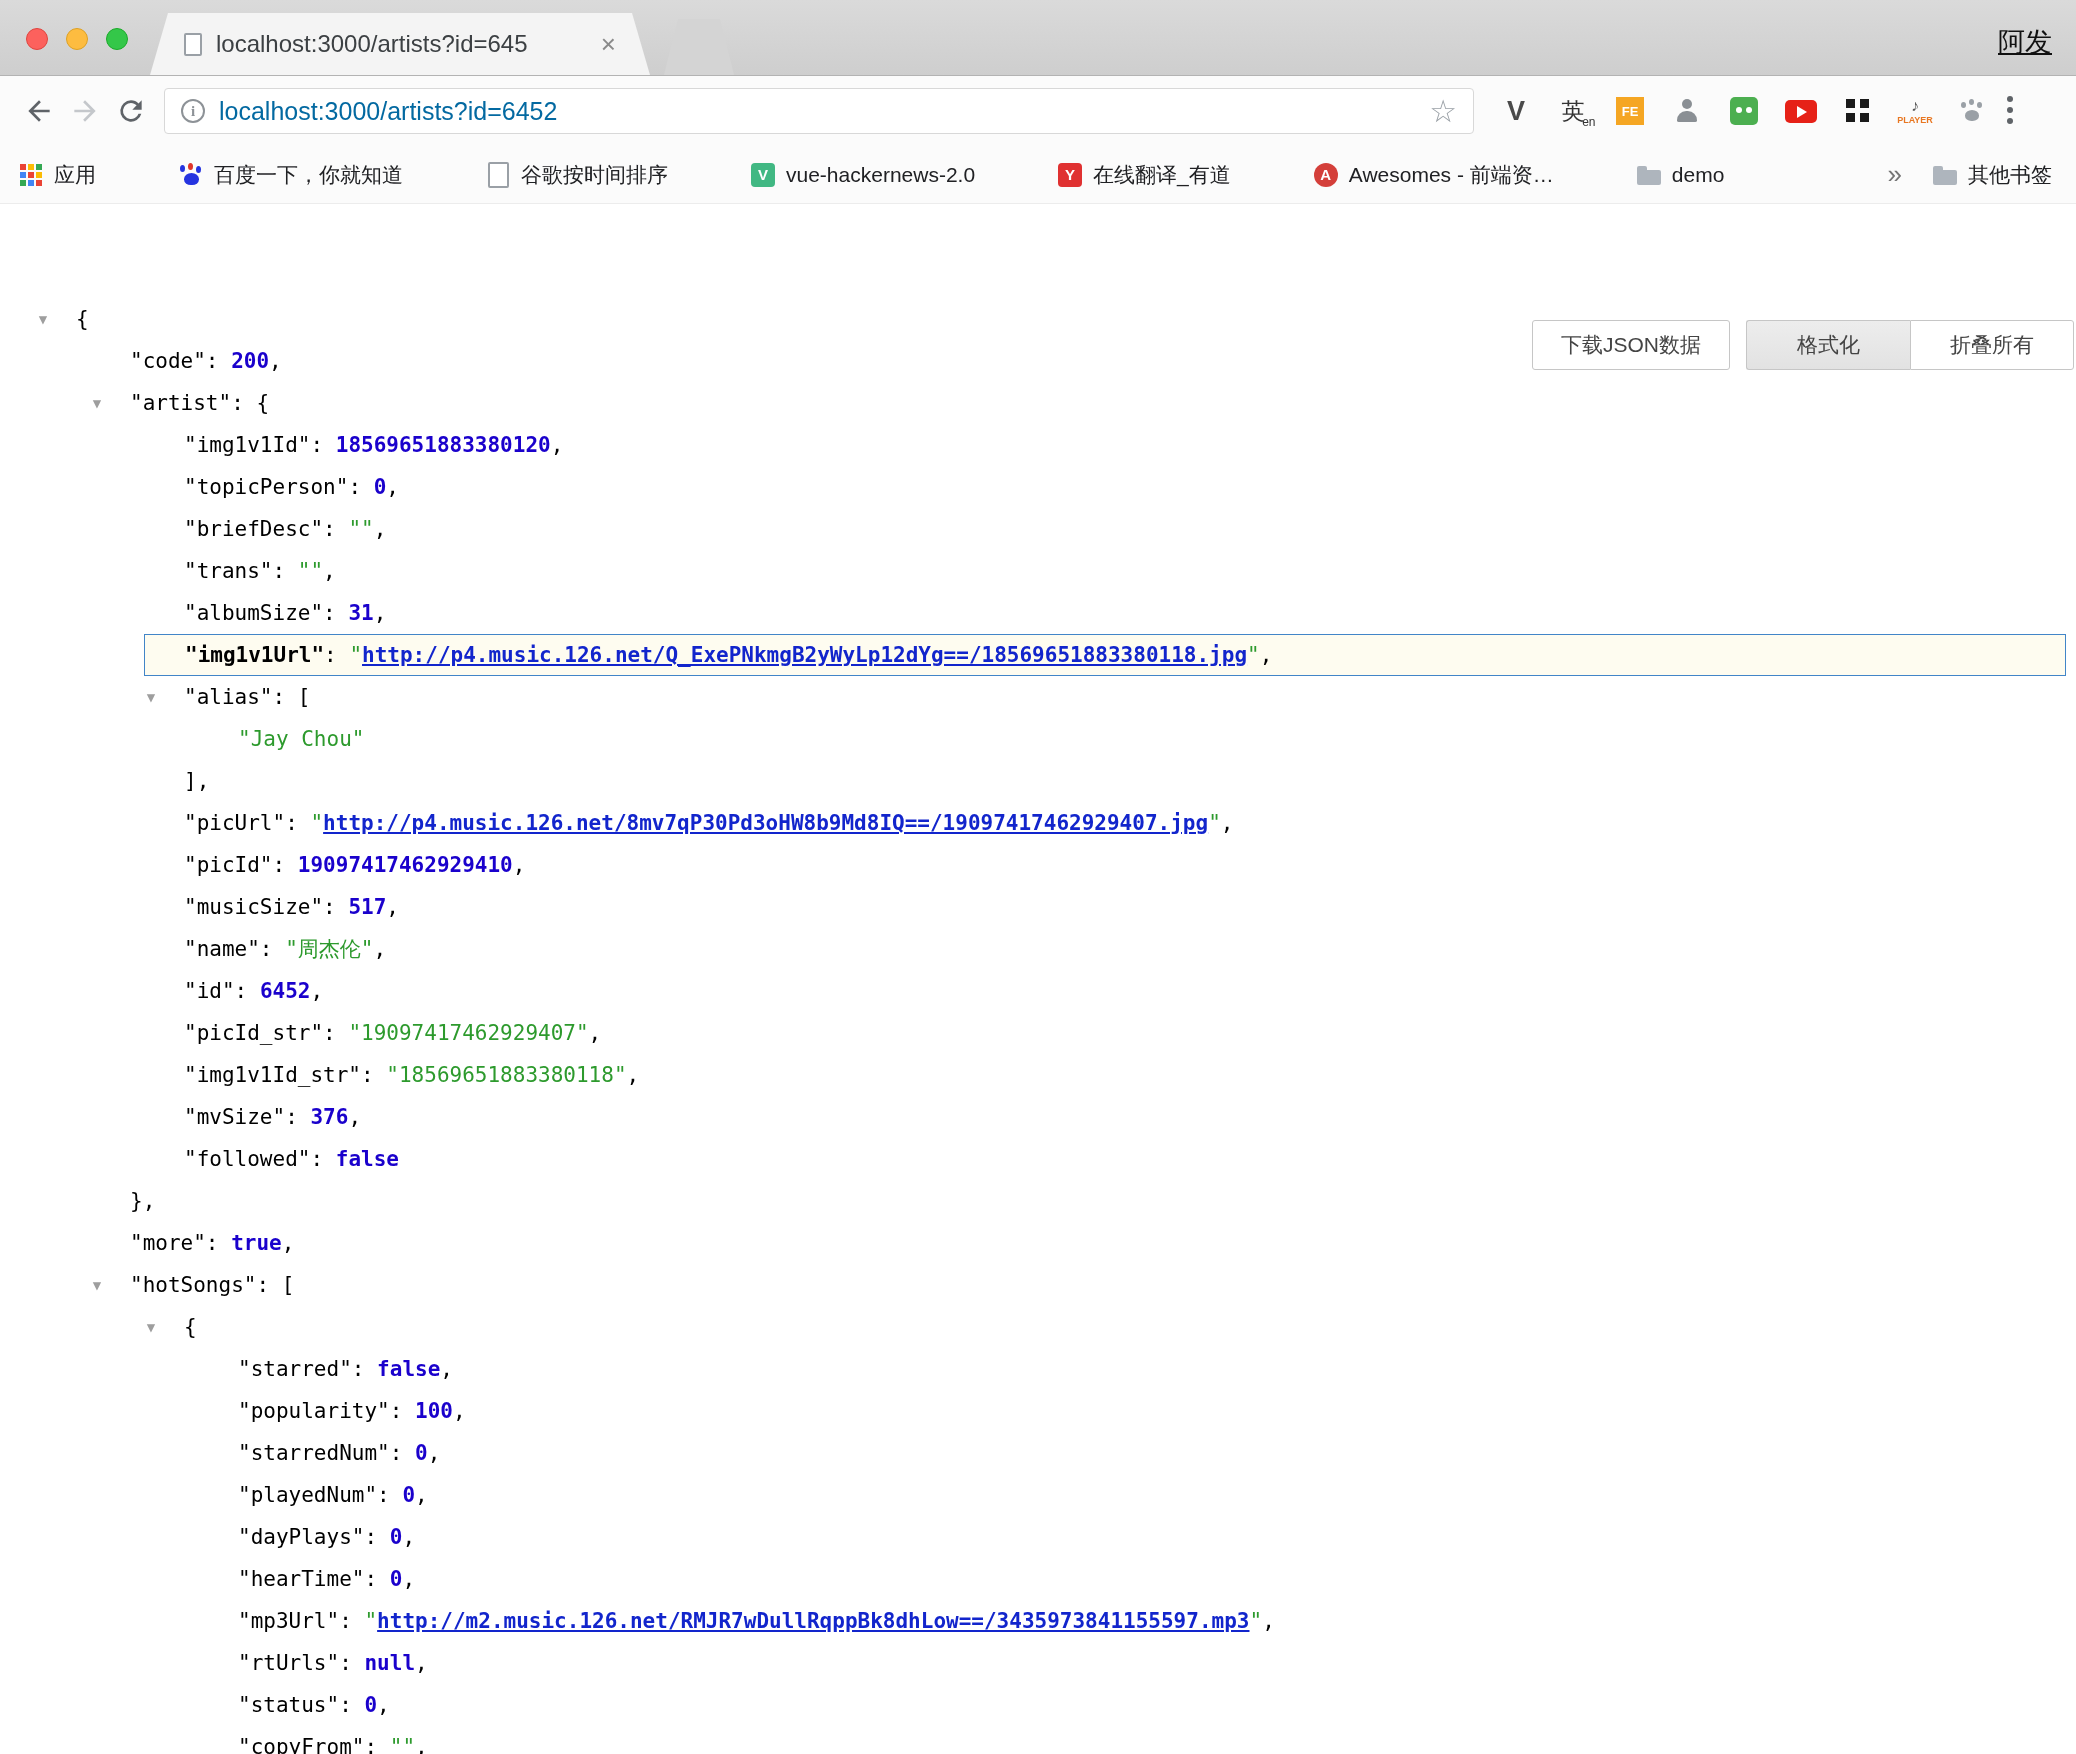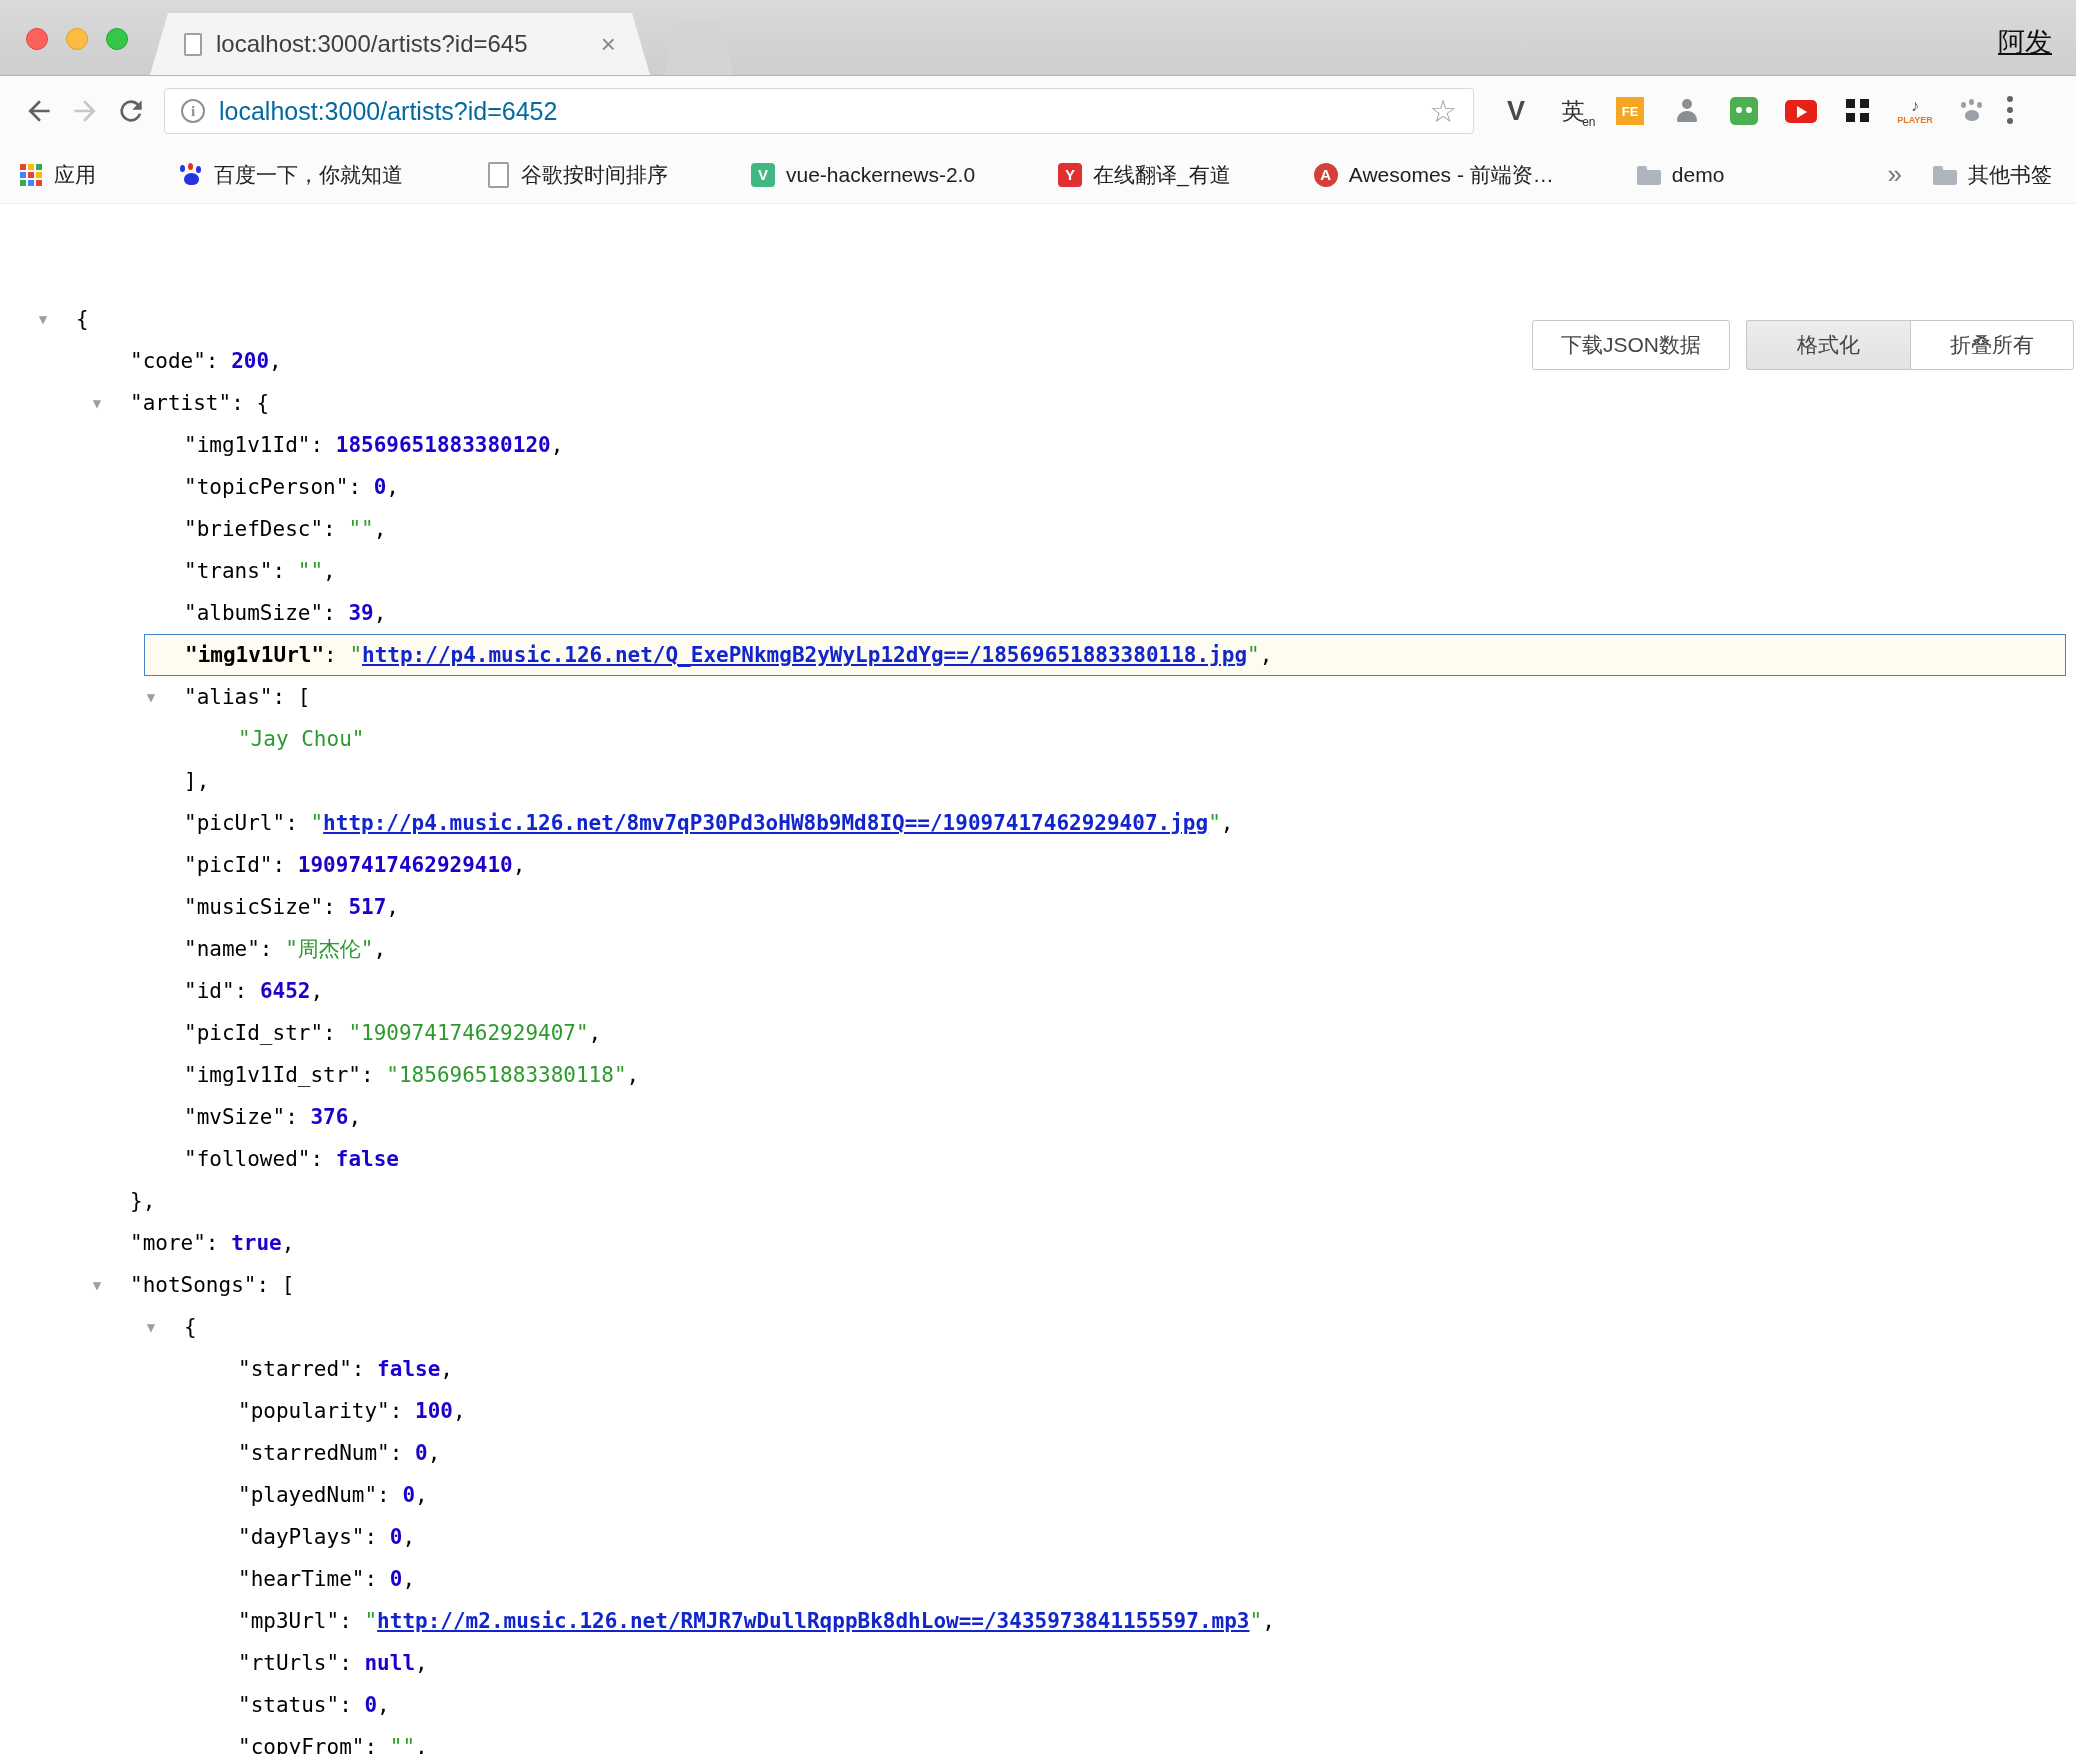--- a/index.html
+++ b/index.html
@@ -257,21 +257,21 @@
       </div>
     </div>
     <div class="json-tree" id="json-view">
         <div class="json-line" style="padding-left: 76px;"><span class="expander" style="left: 32px;">▼</span><span class="punct">{</span></div>
         <div class="json-line" style="padding-left: 130px;"><span class="key">"code"</span><span class="punct">: </span><span class="v-num">200</span><span class="punct">,</span></div>
         <div class="json-line" style="padding-left: 130px;"><span class="expander" style="left: 86px;">▼</span><span class="key">"artist"</span><span class="punct">: </span><span class="punct">{</span></div>
         <div class="json-line" style="padding-left: 184px;"><span class="key">"img1v1Id"</span><span class="punct">: </span><span class="v-num">18569651883380120</span><span class="punct">,</span></div>
         <div class="json-line" style="padding-left: 184px;"><span class="key">"topicPerson"</span><span class="punct">: </span><span class="v-num">0</span><span class="punct">,</span></div>
         <div class="json-line" style="padding-left: 184px;"><span class="key">"briefDesc"</span><span class="punct">: </span><span class="v-str">""</span><span class="punct">,</span></div>
         <div class="json-line" style="padding-left: 184px;"><span class="key">"trans"</span><span class="punct">: </span><span class="v-str">""</span><span class="punct">,</span></div>
-        <div class="json-line" style="padding-left: 184px;"><span class="key">"albumSize"</span><span class="punct">: </span><span class="v-num">39</span><span class="punct">,</span></div>
+        <div class="json-line" style="padding-left: 184px;"><span class="key">"albumSize"</span><span class="punct">: </span><span class="v-num">31</span><span class="punct">,</span></div>
         <div class="json-line selected" style="padding-left: 40px;"><span class="key">"img1v1Url"</span><span class="punct">: </span><span class="q">"</span><a class="link">http://p4.music.126.net/Q_ExePNkmgB2yWyLp12dYg==/18569651883380118.jpg</a><span class="q">"</span><span class="punct">,</span></div>
         <div class="json-line" style="padding-left: 184px;"><span class="expander" style="left: 140px;">▼</span><span class="key">"alias"</span><span class="punct">: </span><span class="punct">[</span></div>
         <div class="json-line" style="padding-left: 238px;"><span class="v-str">"Jay Chou"</span></div>
         <div class="json-line" style="padding-left: 184px;"><span class="punct">],</span></div>
         <div class="json-line" style="padding-left: 184px;"><span class="key">"picUrl"</span><span class="punct">: </span><span class="q">"</span><a class="link">http://p4.music.126.net/8mv7qP30Pd3oHW8b9Md8IQ==/19097417462929407.jpg</a><span class="q">"</span><span class="punct">,</span></div>
         <div class="json-line" style="padding-left: 184px;"><span class="key">"picId"</span><span class="punct">: </span><span class="v-num">19097417462929410</span><span class="punct">,</span></div>
         <div class="json-line" style="padding-left: 184px;"><span class="key">"musicSize"</span><span class="punct">: </span><span class="v-num">517</span><span class="punct">,</span></div>
         <div class="json-line" style="padding-left: 184px;"><span class="key">"name"</span><span class="punct">: </span><span class="v-str">"周杰伦"</span><span class="punct">,</span></div>
         <div class="json-line" style="padding-left: 184px;"><span class="key">"id"</span><span class="punct">: </span><span class="v-num">6452</span><span class="punct">,</span></div>
         <div class="json-line" style="padding-left: 184px;"><span class="key">"picId_str"</span><span class="punct">: </span><span class="v-str">"19097417462929407"</span><span class="punct">,</span></div>

